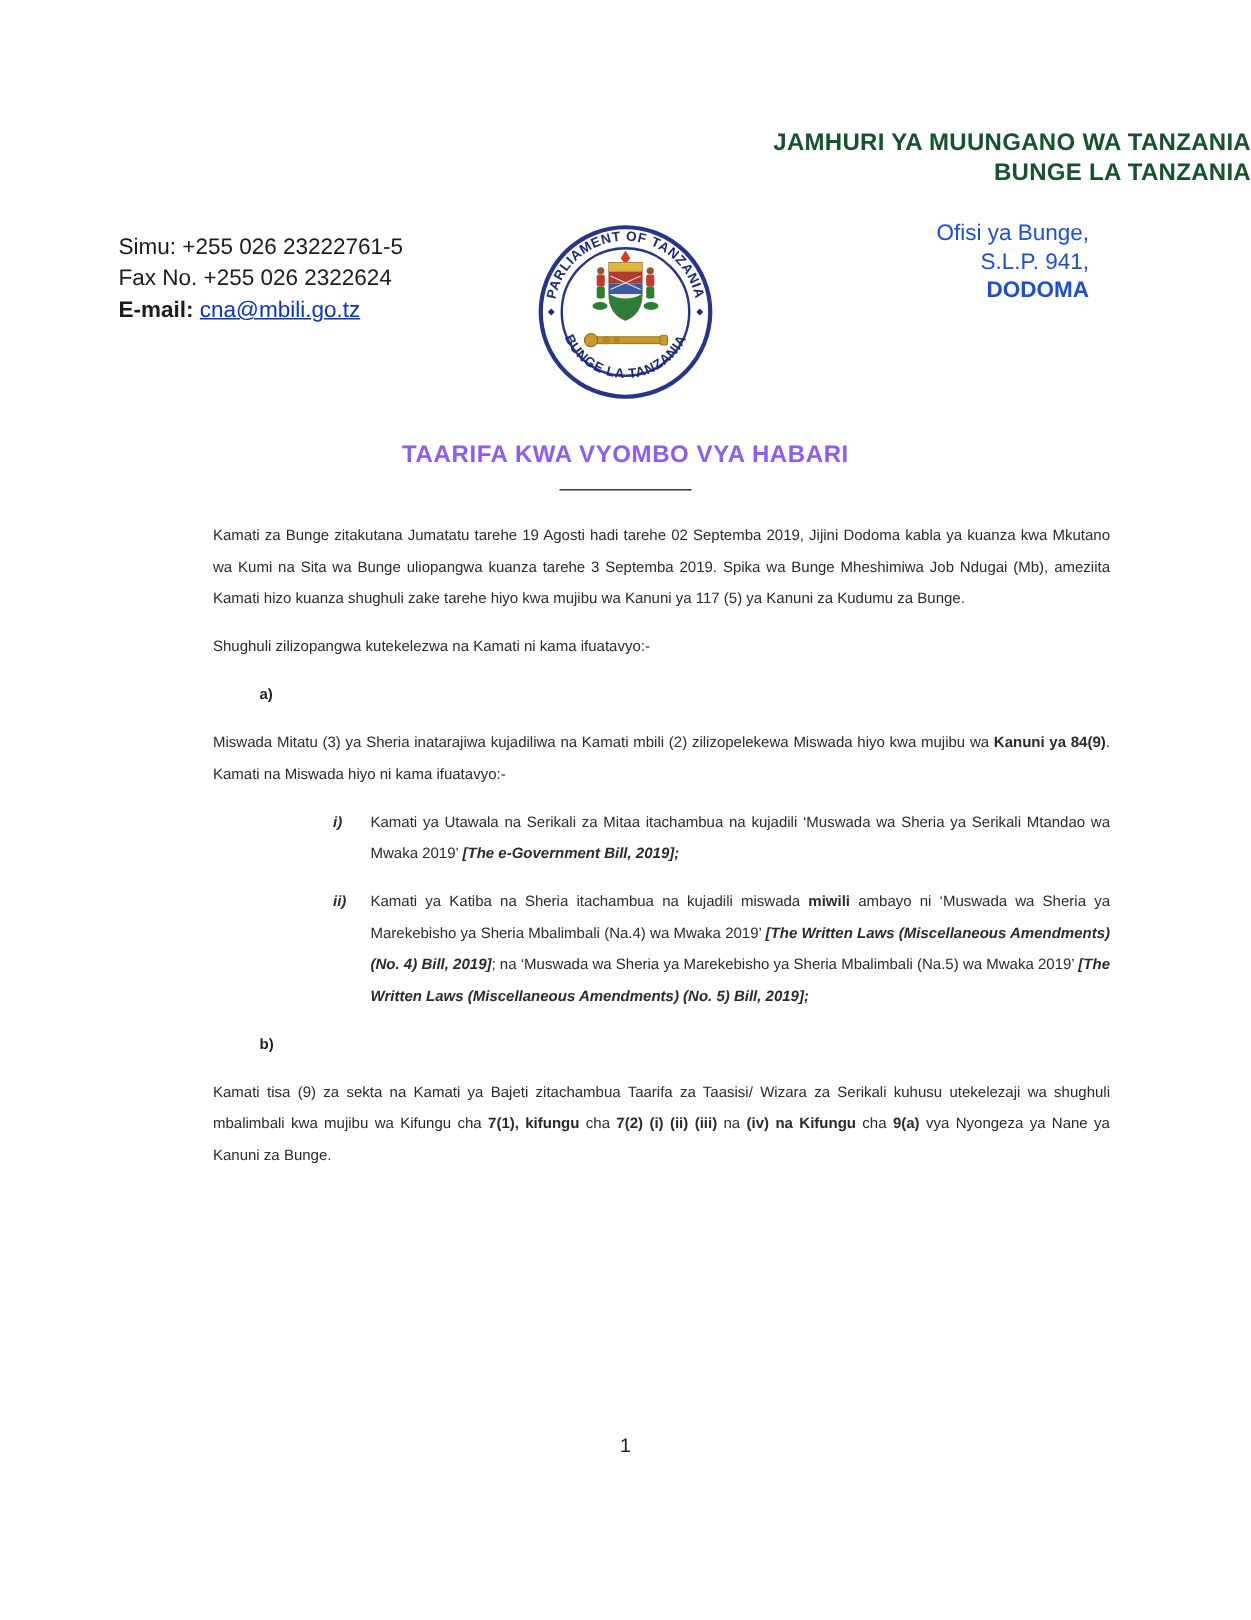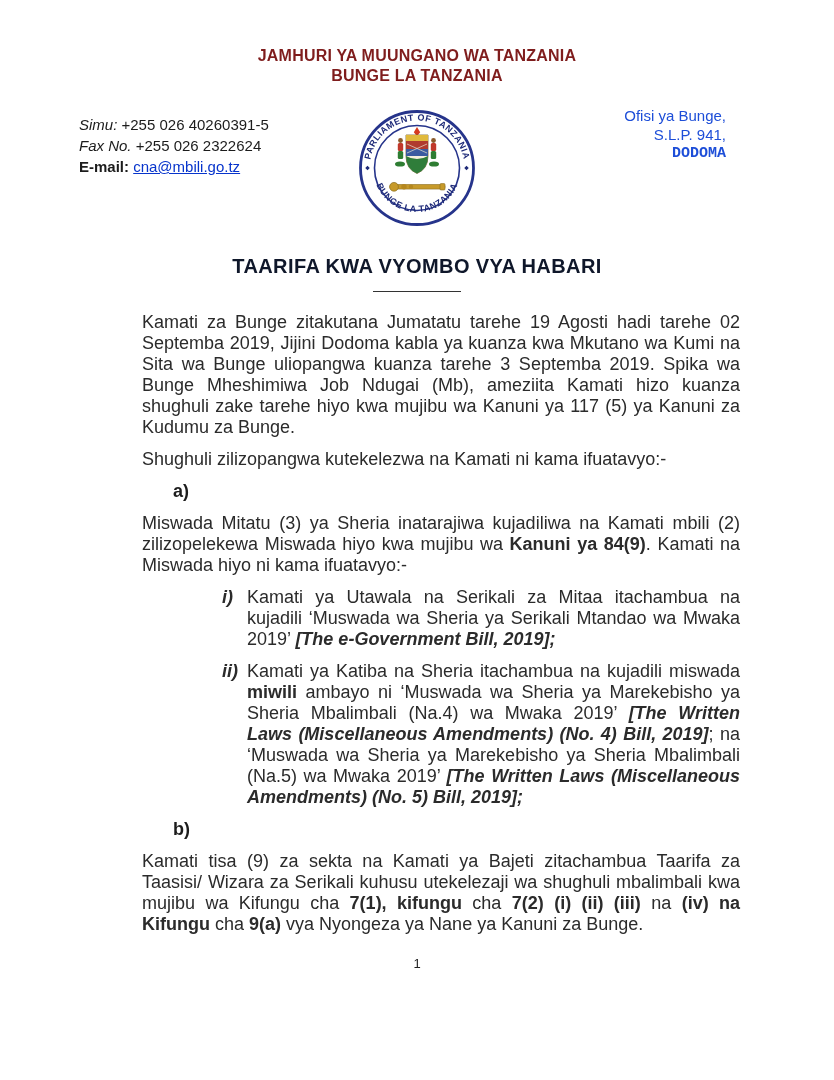--- a/index.html
+++ b/index.html
@@ -7,53 +7,53 @@
     position: relative;
     width: 834px;
     height: 1080px;
     background: #ffffff;
     color: #2b2b2b;
     font-family: "Liberation Sans", sans-serif;
     overflow: hidden;
   }
   
   .doc-header {
-    padding-top: 46px;
-    text-align: center;
+    padding-top: 86px;
+    text-align: right;
     font-weight: bold;
     font-size: 16px;
     line-height: 20px;
-    color: #7f1d1d;
+    color: #14532d;
     letter-spacing: 0.2px;
   }
   
   .masthead { position: relative; height: 150px; margin-top: 14px; }
   .contact {
     position: absolute; left: 79px; top: 14px;
     font-size: 15px; line-height: 21px; color: #1c1c1c;
   }
-  .contact .lbl-italic { font-style: italic; }
+  .contact .lbl-italic { }
   .contact .lbl-bold  { font-weight: bold; text-align: center; }
   .contact a { color: #0734cc; text-decoration: underline; }
   .office {
     position: absolute; right: 108px; top: 6px;
     text-align: right; font-size: 15px; line-height: 19px; color: #1d4ed8;
   }
-  .office .bold { font-weight: bold; font-family: Liberation Mono, monospace; }
+  .office .bold { font-weight: bold; }
   .seal { position: absolute; left: 357px; top: 8px; width: 120px; height: 120px; }
   
   .press-title { text-align: center; margin-top: 5px; }
   .press-title .t {
-    font-weight: bold; font-size: 20px; letter-spacing: 0.4px; color: #0f172a;
+    font-weight: bold; font-size: 16px; letter-spacing: 0.4px; color: #8b5cf6;
   }
   .press-title .rule {
     width: 88px; border-top: 1.6px solid #333; margin: 13px auto 0 auto;
   }
   
-  .body { margin: 20px 94px 0 142px; font-size: 18px; line-height: 21px; }
+  .body { margin: 20px 94px 0 142px; font-size: 10px; line-height: 21px; }
   .body p { margin: 0 0 11px 0; text-align: justify; }
   .sec-head { display: flex; margin: 0 0 11px 31px; font-weight: bold; color: #1c1c1c; }
   .sec-head .marker { width: 22px; flex: 0 0 22px; }
   .sub-par { margin-left: 50px; }
   .list-item { display: flex; margin: 0 0 11px 80px; }
   .list-item .marker { width: 25px; flex: 0 0 25px; font-weight: bold; font-style: italic; }
   .list-item .runs { flex: 1; text-align: justify; }
   
   .page-number {
     position: absolute; top: 956px; left: 0; width: 100%;
@@ -68,21 +68,21 @@
   <div class="doc-header">
     <div>JAMHURI YA MUUNGANO WA TANZANIA</div>
     <div>BUNGE LA TANZANIA</div>
   </div>
 
   <div class="masthead">
 
     <div class="contact">
       <div>
         <span class="lbl-italic">Simu:</span>
-        <span>+255 026 40260391-5</span>
+        <span>+255 026 23222761-5</span>
       </div>
       <div>
         <span class="lbl-italic">Fax No.</span>
         <span>+255 026 2322624</span>
       </div>
       <div>
         <span class="lbl-bold">E-mail:</span>
         <a href="#">cna@mbili.go.tz</a>
       </div>
     </div>

